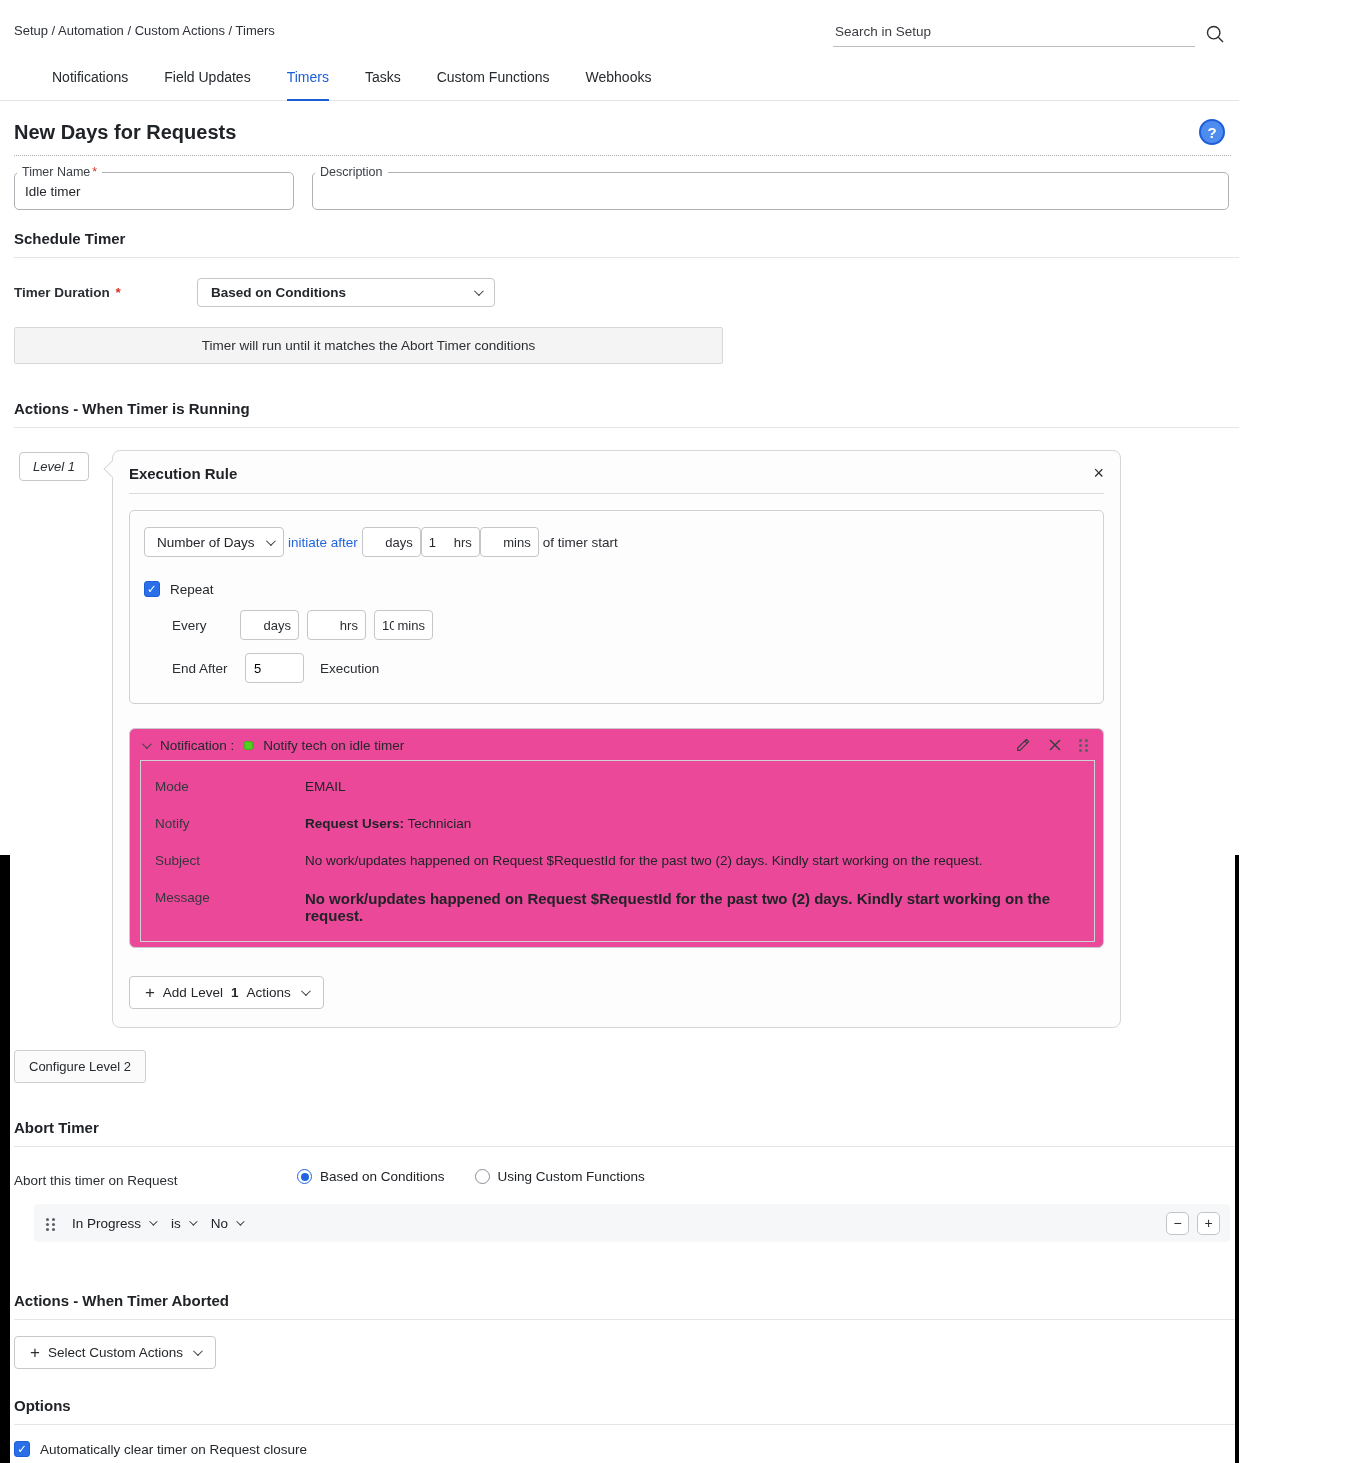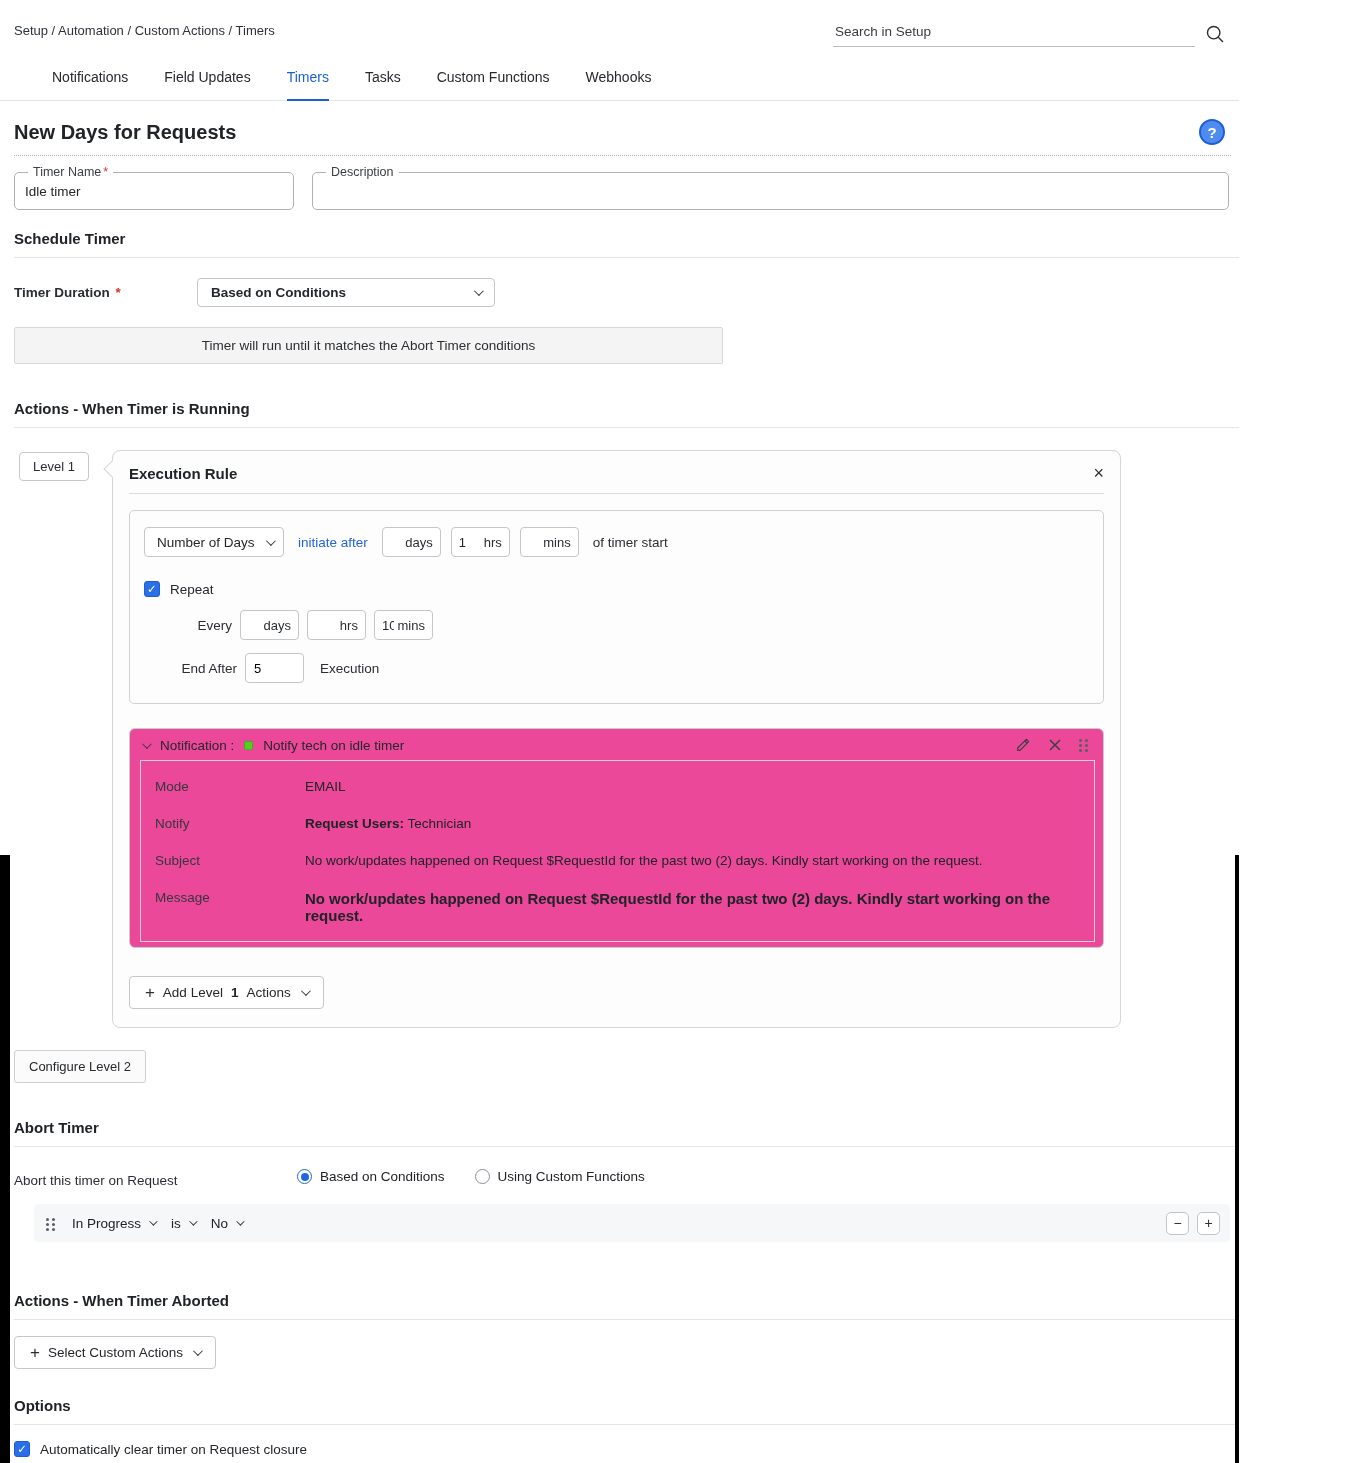--- a/index.html
+++ b/index.html
@@ -20,60 +20,60 @@
 
   
   .titlerow { display: flex; justify-content: space-between; align-items: center; margin: 18px 14px 0 14px; }
   .ptitle { font-size: 20px; font-weight: 600; color: #202327; }
   .help { width: 26px; height: 26px; border-radius: 50%; background: #4e8cf0; border: 2px solid #1d5ed8; color: #fff; font-size: 15px; font-weight: 700; display: flex; align-items: center; justify-content: center; cursor: pointer; }
   .dotted { border-bottom: 1px dotted #ababab; margin: 10px 8px 0 14px; }
 
   
   .formrow { display: flex; gap: 18px; margin: 16px 14px 0 14px; width: 1215px; }
   .ofield { position: relative; border: 1px solid #aeb1b6; border-radius: 5px; height: 38px; display: flex; align-items: center; padding: 0 10px; background: #fff; }
-  .ofield .flabel { position: absolute; top: -8px; left: 13px; background: #fff; padding: 0 5px; font-size: 12.5px; color: #3c4046; }
+  .ofield .flabel { position: absolute; top: -8px; left: 2px; background: #fff; padding: 0 5px; font-size: 12.5px; color: #3c4046; }
   .ofield input { border: none; outline: none; width: 100%; font-size: 13.5px; color: #24272b; font-family: inherit; background: transparent; }
   .f1 { width: 280px; } .f2 { flex: 1; }
   .req { color: #d93025; margin-left: 2px; }
 
   .sec-h { font-size: 15px; font-weight: 700; color: #202327; margin: 0 14px; }
   .sep { border-bottom: 1px solid #e4e5e7; margin: 10px 0 0 14px; }
 
   .durrow { display: flex; align-items: center; margin: 20px 14px 0 14px; font-weight: bold; }
   .durlabel { width: 183px; font-size: 13.5px; color: #2b2e33; }
   .selbox { display: flex; align-items: center; justify-content: space-between; border: 1px solid #c4c6ca; border-radius: 4px; background: #fff; cursor: pointer; }
   .sel-dur { width: 298px; height: 29px; padding: 0 13px; }
   .chev { display: inline-block; width: 7px; height: 7px; border-right: 1.7px solid #3a3d42; border-bottom: 1.7px solid #3a3d42; transform: rotate(45deg) translateY(-2px); }
 
   .infobox { margin: 20px 14px 7px 14px; width: 709px; height: 37px; background: #f4f4f4; border: 1px solid #d8d8d8; border-radius: 2px; display: flex; align-items: center; justify-content: center; font-size: 13.5px; color: #2b2e33; }
 
   
   .levelrow { display: flex; align-items: flex-start; margin: 22px 118px 0 19px; }
-  .lvlbadge { border: 1px solid #c6c8cc; border-radius: 4px; background: #fff; padding: 6px 13px; font-size: 13px; color: #2b2e33; margin-right: 23px; margin-top: 2px; white-space: nowrap; }
+  .lvlbadge { border: 1px solid #c6c8cc; border-radius: 4px; background: #fff; padding: 6px 13px; font-size: 13px; color: #2b2e33; margin-right: 23px; margin-top: 2px; white-space: nowrap; font-style: italic; }
   .panel { position: relative; flex: 1; border: 1px solid #d5d6d9; border-radius: 8px; background: #fdfdfe; padding-bottom: 16px; }
   .notch { position: absolute; left: -7px; top: 12px; width: 12px; height: 12px; background: #fdfdfe; border-left: 1px solid #d5d6d9; border-bottom: 1px solid #d5d6d9; transform: rotate(45deg); }
   .phead { display: flex; justify-content: space-between; align-items: center; padding: 13px 16px 11px 16px; }
   .ptit { font-size: 15px; font-weight: 700; color: #202327; }
   .xbtn { font-size: 18px; color: #2b2e33; cursor: pointer; line-height: 1; }
   .psep { border-bottom: 1px solid #dadbdd; margin: 0 16px; }
 
   .rulebox { margin: 16px 16px 0 16px; border: 1px solid #cfd1d4; border-radius: 5px; padding: 16px 14px 20px 14px; }
-  .r1 { display: flex; align-items: center; gap: 10px; }
+  .r1 { display: flex; align-items: center; }
   .sel-days { width: 140px; height: 30px; padding: 0 10px 0 12px; }
   .bluelink { color: #2265dd; font-size: 13.5px; margin: 0 4px; cursor: pointer; }
   .unit { display: flex; align-items: center; border: 1px solid #c4c6ca; border-radius: 4px; height: 30px; width: 59px; padding: 0 7px; background: #fff; }
   .unit input { border: none; outline: none; width: 100%; min-width: 8px; font-size: 13px; color: #24272b; font-family: inherit; background: transparent; }
   .unit .usuf { margin-left: auto; font-size: 13px; color: #2b2e33; padding-left: 3px; }
   .afterTxt { font-size: 13.5px; color: #2b2e33; margin-left: 4px; }
 
   .cbrow { display: flex; align-items: center; gap: 10px; }
   .repeatrow { margin-top: 24px; }
   .cbox { width: 16px; height: 16px; background: #2a6ee8; border: 1px solid #1d5ed8; border-radius: 3px; color: #fff; font-size: 11.5px; display: flex; align-items: center; justify-content: center; cursor: pointer; flex: none; }
   .everyrow, .endrow { display: flex; align-items: center; margin: 13px 0 0 28px; gap: 8px; }
-  .elabel { width: 60px; font-size: 13.5px; color: #2b2e33; text-align: right; }
+  .elabel { width: 60px; font-size: 13.5px; color: #2b2e33; }
   .endinput { width: 59px; height: 30px; border: 1px solid #c4c6ca; border-radius: 4px; padding: 0 8px; font-size: 13px; font-family: inherit; outline: none; }
   .exlabel { margin-left: 8px; font-size: 13.5px; color: #2b2e33; }
 
   
   .notif { margin: 24px 16px 0 16px; border: 1px solid #c9cbce; border-radius: 6px; background: #ec4899; }
   .nhead { display: flex; align-items: center; padding: 8px 14px 7px 12px; gap: 7px; }
   .nchev { width: 7px; height: 7px; border-right: 1.6px solid #3a3d42; border-bottom: 1.6px solid #3a3d42; transform: rotate(45deg) translateY(-2px); margin-right: 4px; }
   .ntype { font-size: 13.5px; color: #24272b; }
   .gdot { width: 9px; height: 9px; background: #52cf21; border: 1px solid #3fae17; border-radius: 2px; margin: 0 3px; }
   .nname { font-size: 13.5px; color: #24272b; }

